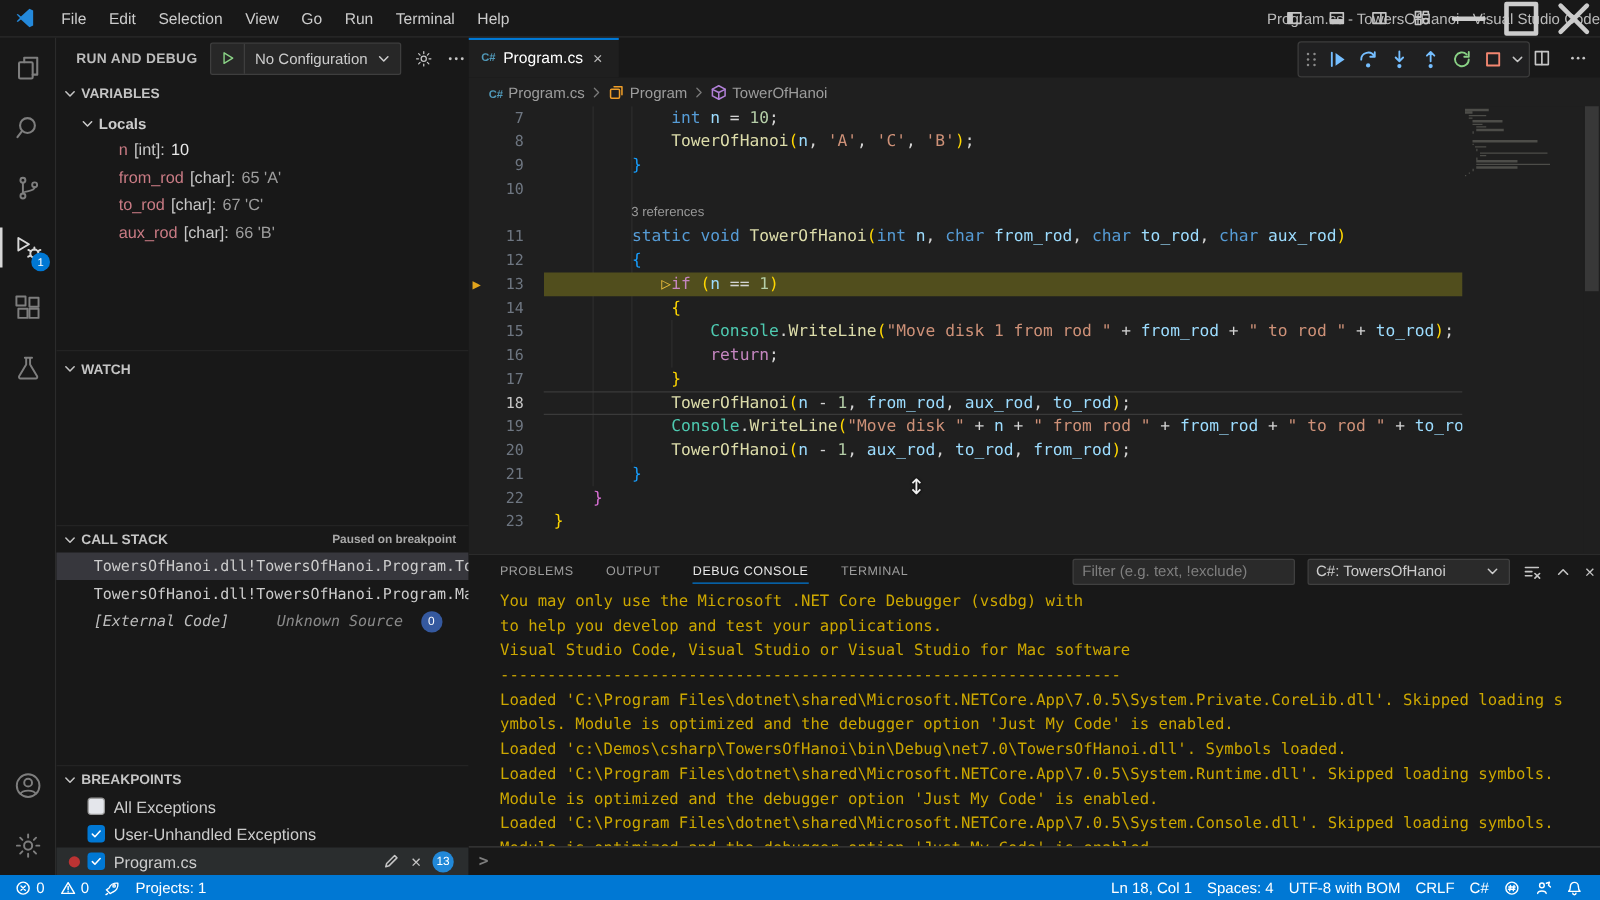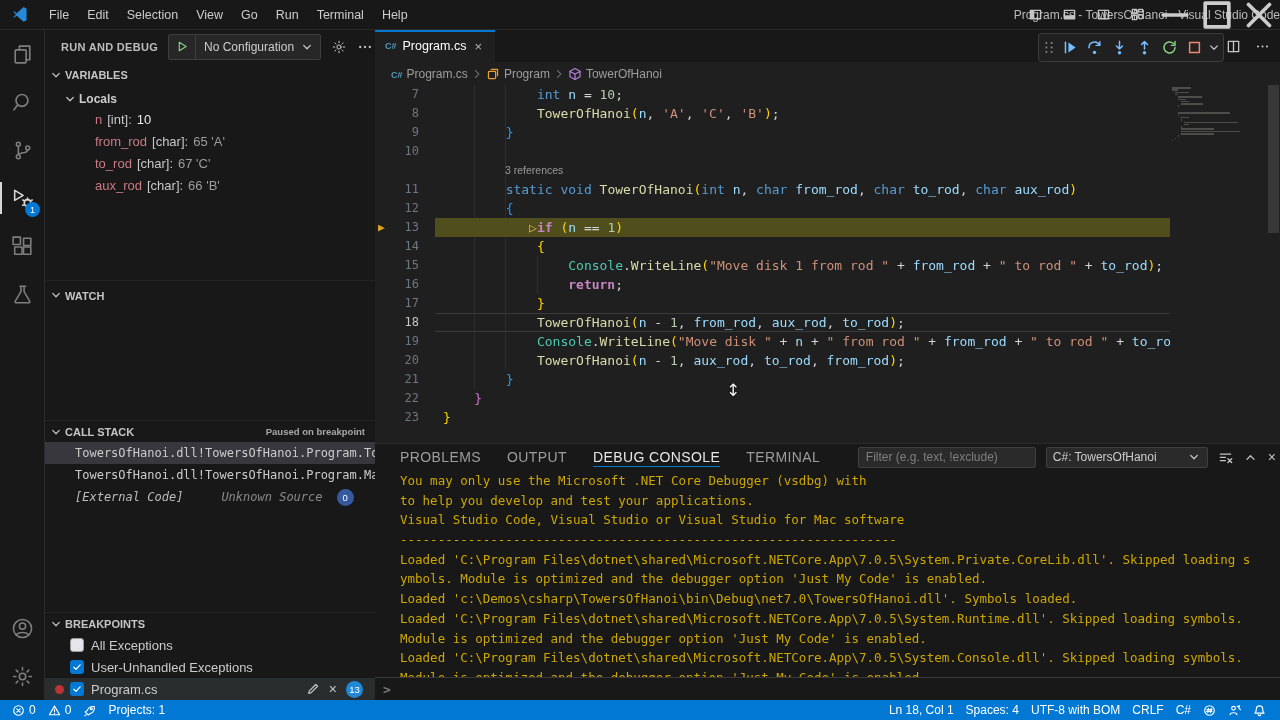--- a/index.html
+++ b/index.html
@@ -105,34 +105,34 @@
   .code-row{position:relative;height:19px;line-height:19px;white-space:pre;}
   .code-row .ln{position:absolute;left:18px;width:26px;text-align:right;color:#6e7681;font-size:12px;}
   .code-row .lc{position:absolute;left:68px;top:0;}
   .code-row.hl{background:linear-gradient(to right,transparent 60px,#514e1d 60px);}
   .code-row.cur::after{content:"";position:absolute;left:60px;right:0;top:0;bottom:0;
                        border-top:1px solid #3a3a3a;border-bottom:1px solid #3a3a3a;box-sizing:border-box;pointer-events:none;}
   .code-row.cur .ln{color:#c6c6c6;}
   .gutter{position:absolute;left:2px;width:16px;height:19px;}
   .stmt-arrow{position:absolute;left:1px;top:0;color:#e2a41c;font-size:11px;line-height:19px;}
   .lens-row .lens{position:absolute;left:130px;font-family:"Liberation Sans",sans-serif;font-size:10.5px;color:#999999;line-height:19px;}
-  .tk-kw{color:#569cd6;} .tk-ctl{color:#c586c0;font-weight:bold;} .tk-fn{color:#dcdcaa;} .tk-cls{color:#4ec9b0;}
+  .tk-kw{color:#569cd6;} .tk-ctl{color:#c586c0;} .tk-fn{color:#dcdcaa;} .tk-cls{color:#4ec9b0;}
   .tk-var{color:#9cdcfe;} .tk-str{color:#ce9178;} .tk-num{color:#b5cea8;} .tk-pun{color:#d4d4d4;}
   .tk-b1{color:#ffd700;} .tk-b2{color:#da70d6;} .tk-b3{color:#179fff;} .tk-arrow{color:#e5b93c;}
 
   #minimap{position:absolute;top:55px;right:13px;width:95px;bottom:0;background:#1f1f1f;}
   .mm-bar{position:absolute;height:1.6px;background:#73736c;opacity:.55;}
   #scrollbar{position:absolute;top:55px;right:0;width:13px;bottom:0;}
   #scroll-thumb{position:absolute;left:1px;right:1px;top:0;height:148px;background:rgba(121,121,121,.28);}
 
   
   #panel{position:absolute;left:375px;top:443px;width:905px;height:257px;background:#181818;
          border-top:1px solid #2b2b2b;box-sizing:border-box;}
   #panel-tabs{position:absolute;left:0;top:0;right:0;height:26px;display:flex;align-items:center;padding-left:25px;gap:26px;}
-  .p-tab{font-size:14px;letter-spacing:.4px;color:#9d9d9d;position:relative;height:100%;display:flex;align-items:center;}
+  .p-tab{font-size:10px;letter-spacing:.4px;color:#9d9d9d;position:relative;height:100%;display:flex;align-items:center;}
   .p-tab.active{color:#e7e7e7;}
   .p-tab.active::after{content:"";position:absolute;left:0;right:0;bottom:3px;height:1.5px;background:#0078d4;}
   #panel-right{margin-left:auto;display:flex;align-items:center;gap:10px;padding-right:4px;}
   #filter-input{width:178px;height:21px;background:#2a2a2a;border:1px solid #404040;border-radius:2px;
                 color:#cccccc;font-size:12px;padding:0 7px;box-sizing:border-box;font-family:"Liberation Sans",sans-serif;}
   #filter-input::placeholder{color:#7f7f7f;}
   #console-select{width:162px;height:21px;background:#2a2a2a;border:1px solid #404040;border-radius:2px;
                   display:flex;align-items:center;font-size:12px;color:#cccccc;padding:0 6px;box-sizing:border-box;}
   #console-select .chev{margin-left:auto;color:#cccccc;}
   .p-ico{color:#c5c5c5;}

